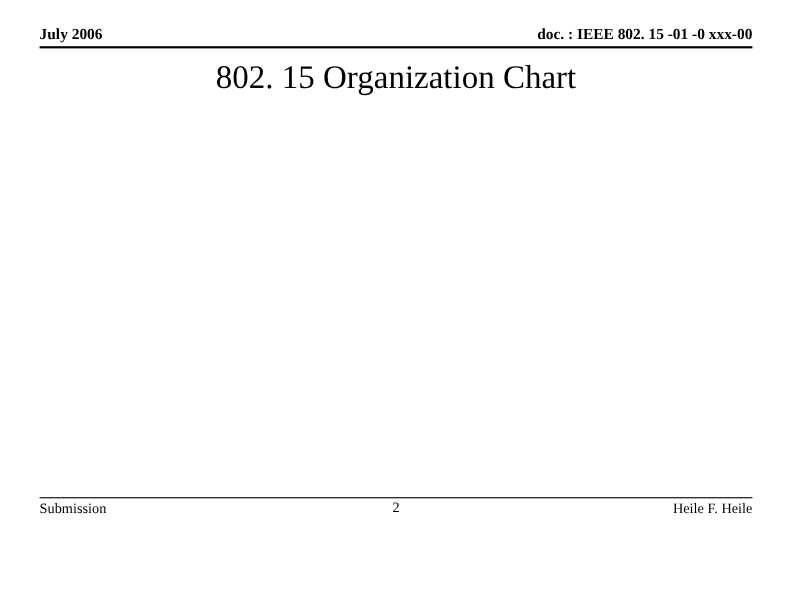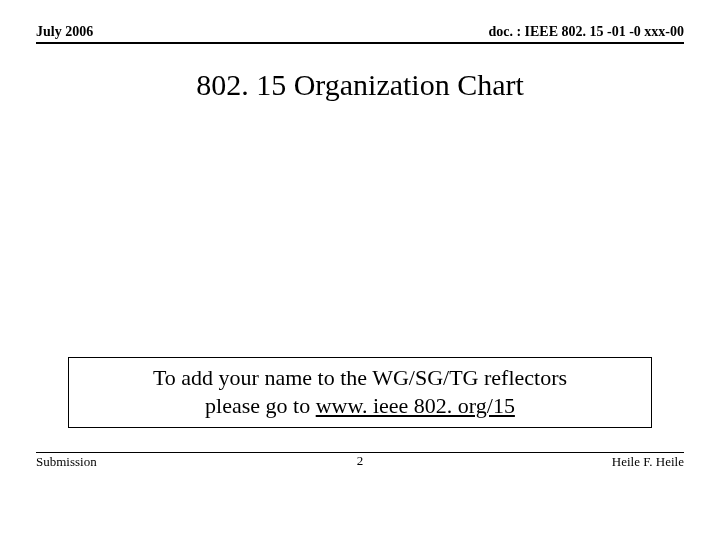--- a/index.html
+++ b/index.html
@@ -21,21 +21,21 @@
     justify-content: space-between;
     align-items: flex-end;
     border-bottom: 2px solid #000;
     padding-bottom: 2px;
     font-weight: bold;
     font-size: 14px;
   }
   .title {
     text-align: center;
     font-size: 30px;
-    margin-top: 24px;
+    margin-top: 10px;
     font-weight: normal;
   }
   .note-box {
     position: absolute;
     left: 68px;
     right: 68px;
     bottom: 56px;
     border: 1.5px solid #000;
     padding: 6px 8px 8px 8px;
     text-align: center;
@@ -74,26 +74,20 @@
 
 <div class="page">
 
   <div class="header">
     <span>July 2006</span>
     <span>doc. : IEEE 802. 15 -01 -0 xxx-00</span>
   </div>
 
   <div class="title">802. 15 Organization Chart</div>
 
-  <div class="note-box">
-    <div>To add your name to the WG/SG/TG reflectors</div>
-    <div>
-      <span>please go to </span><span class="link">www. ieee 802. org/15</span>
-    </div>
-  </div>
 
   <div class="footer">
     <div class="footer-line">
       <span>Submission</span>
       <span>Heile F. Heile</span>
     </div>
     <div class="footer-center">2</div>
   </div>
 
 </div>

